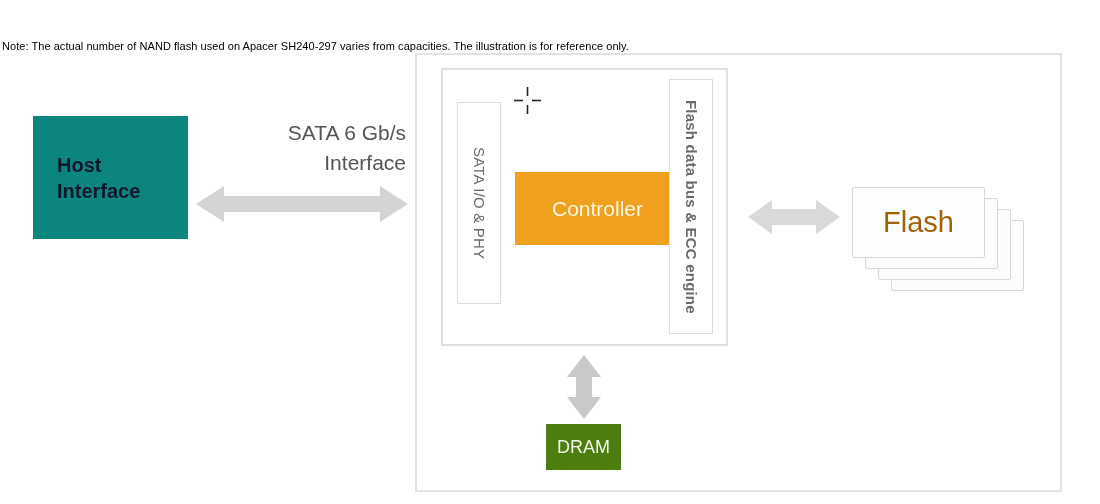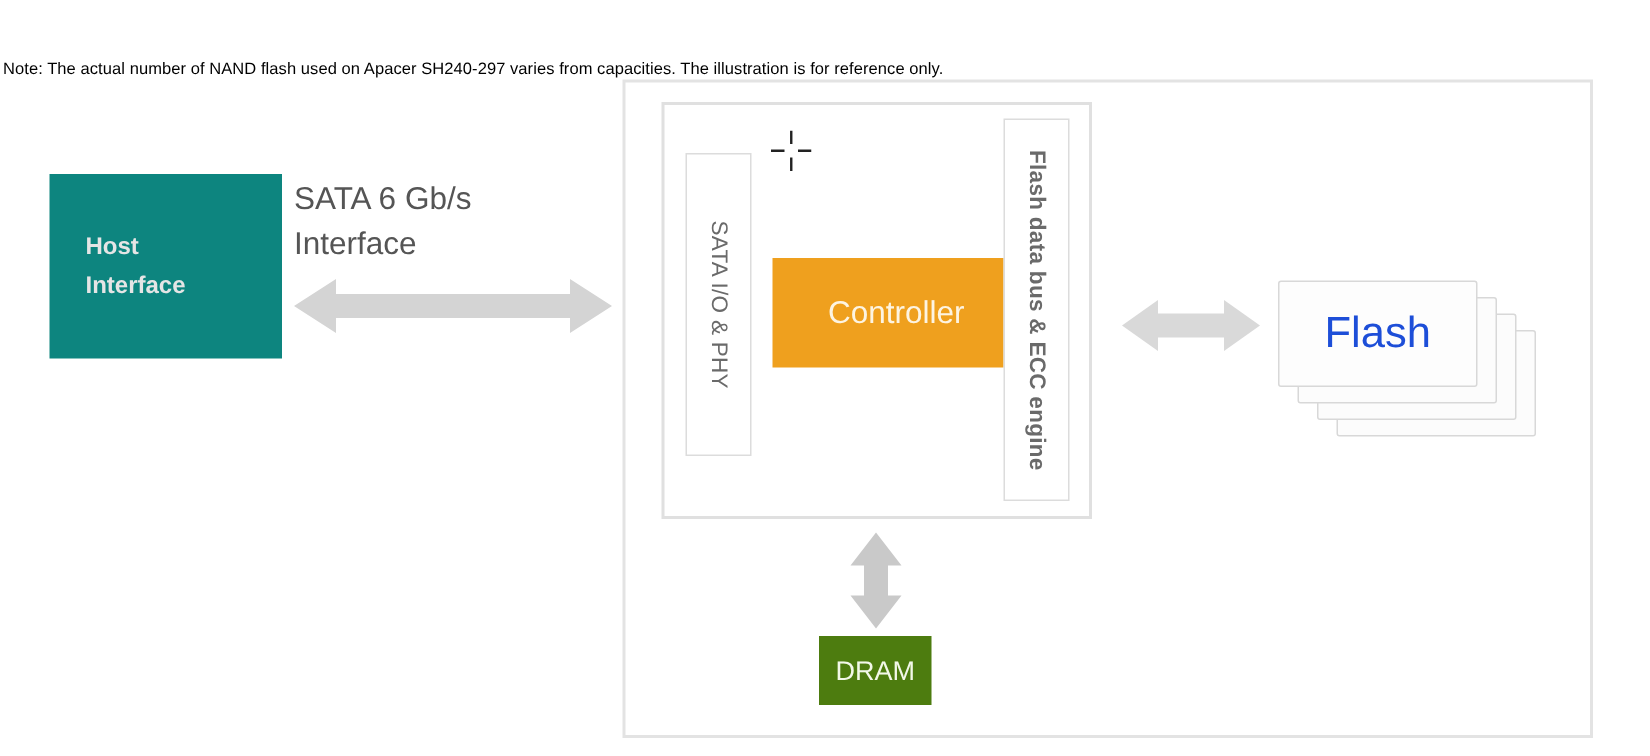--- a/index.html
+++ b/index.html
@@ -49,34 +49,34 @@
     width: 155px;
     height: 123px;
     background: #0d857f;
     box-sizing: border-box;
     display: flex;
     align-items: center;
     justify-content: flex-start;
     padding-left: 24px;
   }
   #host-interface-block .hi-label {
-    color: #e5e5e5;
-    font-size: 16px;
+    color: #0f172a;
+    font-size: 20px;
     font-weight: bold;
     line-height: 26px;
     white-space: pre-line;
   }
 
   
   #sata-interface-caption {
     position: absolute;
     left: 196px;
     top: 118px;
     width: 210px;
-    text-align: left;
+    text-align: right;
     color: #555555;
     font-size: 21px;
     line-height: 30px;
     white-space: pre-line;
   }
 
   
   .arrow-svg {
     position: absolute;
     overflow: visible;
@@ -203,21 +203,21 @@
   #flash-card-2 { left: 13px; top: 11px; }
   #flash-card-1 {
     left: 0px;
     top: 0px;
     background: #fdfdfd;
     display: flex;
     align-items: center;
     justify-content: center;
   }
   #flash-card-1 span {
-    color: #1d4ed8;
+    color: #a16207;
     font-size: 29px;
     line-height: 1;
   }
 
   
   #crosshair-cursor {
     position: absolute;
     left: 514px;
     top: 87px;
     width: 27px;

